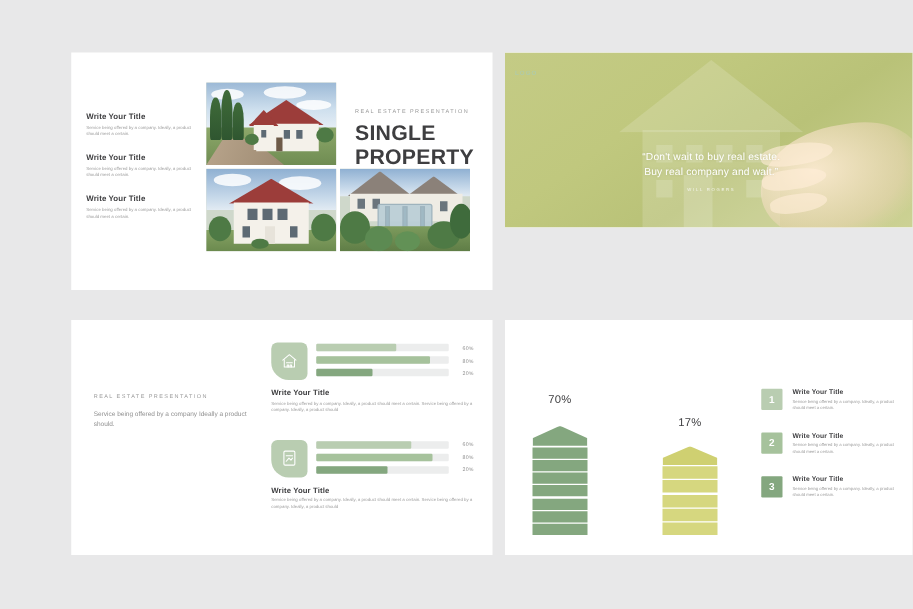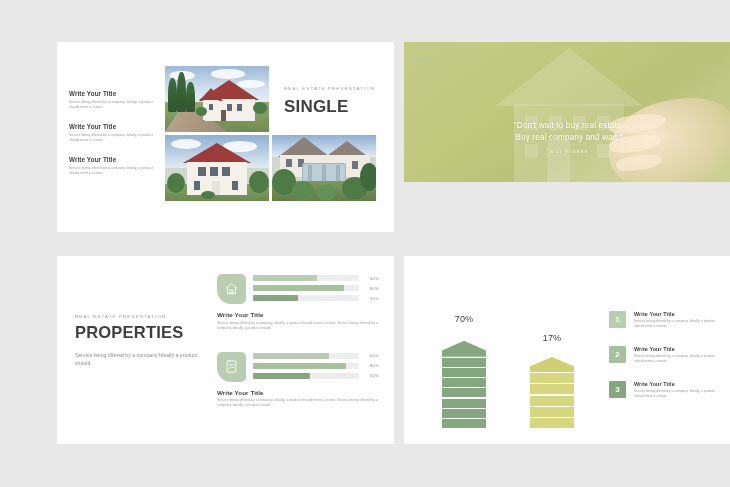--- a/index.html
+++ b/index.html
@@ -309,20 +309,21 @@
           <div class="bush" style="left:44px;bottom:0px;width:20px;height:16px;background:#629156;"></div>
           <div class="bush" style="left:70px;bottom:2px;width:26px;height:22px;background:#4e7a45;"></div>
           <div class="bush" style="left:88px;bottom:10px;width:18px;height:28px;background:#3f6b3c;"></div>
         </div>
       </div>
     </div>
 
     <div style="position:absolute;left:227px;top:44px;width:105px;">
       <div class="eyebrow">REAL ESTATE PRESENTATION</div>
       <div class="bigtitle" style="margin-top:6px;">SINGLE</div>
+      <div class="bigtitle">PROPERTY</div>
     </div>
   </div>
 
   <div class="slide" id="slide-2">
     <div class="bg">
       <div class="ghost-house">
         <div class="gh-roof"></div>
         <div class="gh-body"></div>
         <div class="gh-win" style="left:30px;top:68px;"></div>
         <div class="gh-win" style="left:54px;top:68px;"></div>
@@ -343,21 +344,20 @@
     <div class="quote-wrap">
       <div class="quote-line">“Don't wait to buy real estate.</div>
       <div class="quote-line">Buy real company and wait.”</div>
       <div class="quote-author">WILL ROGERS</div>
     </div>
   </div>
 
   <div class="slide" id="slide-3">
     <div class="s3-left">
       <div class="eyebrow">REAL ESTATE PRESENTATION</div>
-      <div class="bigtitle">PROPERTIES</div>
       <div class="s3-sub">Service being offered by a company Ideally a product should.</div>
     </div>
 
     <div class="s3-right">
 
       <div class="stat-group">
         <div class="stat-top">
           <div class="stat-icon">
             <svg width="15" height="14" viewBox="0 0 24 24" fill="none" stroke="#ffffff" stroke-width="1.4" stroke-linecap="round" stroke-linejoin="round">
               <path d="M3 10.5 12 3l9 7.5"></path>
@@ -426,21 +426,21 @@
         <div class="stat-desc">Service being offered by a company. Ideally, a product should meet a certain. Service being offered by a company. Ideally, a product should</div>
       </div>
 
     </div>
   </div>
 
   <div class="slide" id="slide-4">
 
     <div class="chart">
 
-      <div class="col" style="left:20px;width:44px;height:92px;">
+      <div class="col" style="left:4px;width:44px;height:92px;">
         <div class="col-label" style="top:-22px;">70%</div>
         <div class="cap" style="height:16px;background:#84a77f;"></div>
         <div class="seg" style="height:9px;background:#84a77f;"></div>
         <div class="seg" style="height:9px;background:#84a77f;"></div>
         <div class="seg" style="height:9px;background:#84a77f;"></div>
         <div class="seg" style="height:9px;background:#84a77f;"></div>
         <div class="seg" style="height:9px;background:#84a77f;"></div>
         <div class="seg" style="height:9px;background:#84a77f;"></div>
         <div class="seg" style="height:9px;background:#84a77f;"></div>
       </div>

